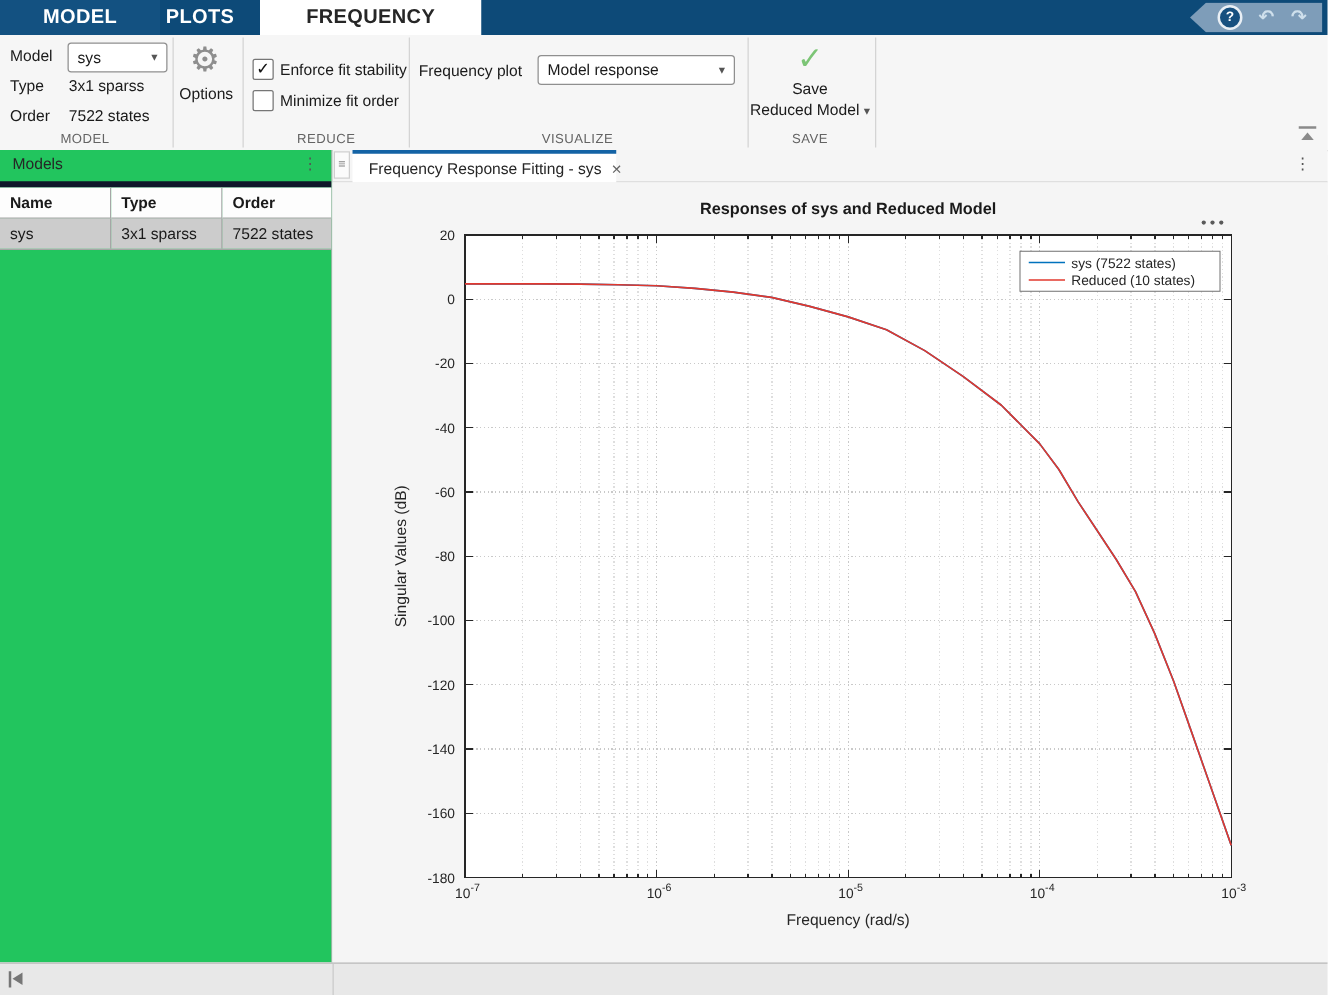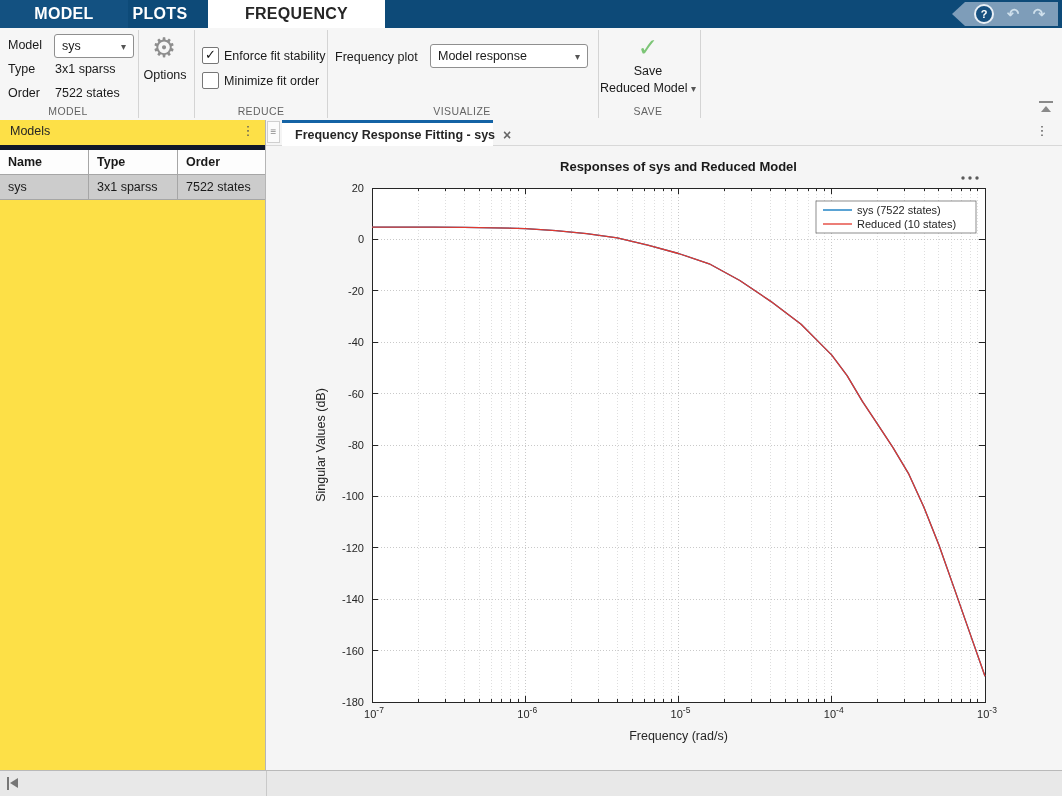--- a/index.html
+++ b/index.html
@@ -30,38 +30,38 @@
   .dropdown .caret{margin-left:auto;font-size:10px;color:#555;}
   .cb{width:15px;height:15px;background:#fff;border:1px solid #767676;border-radius:2px;
     font-size:13px;line-height:14px;text-align:center;color:#111;font-weight:bold;}
   #gear-icon{left:147px;top:4px;width:34px;height:32px;font-size:27px;color:#8e8e8e;text-align:center;line-height:32px;}
   #save-check-icon{left:631px;top:4px;width:34px;height:30px;font-size:25px;font-weight:bold;color:#7cc576;text-align:center;line-height:30px;}
   .centered-text{text-align:center;}
   #ribbon-collapse{left:1039px;top:73px;width:14px;height:11px;border-top:2px solid #8a8a8a;}
   #ribbon-collapse i{position:absolute;left:2px;top:3px;width:0;height:0;border-left:5px solid transparent;
     border-right:5px solid transparent;border-bottom:6px solid #8a8a8a;}
   
-  #models-panel{left:0;top:120px;width:266px;height:650px;background:#fde047;border-right:1px solid #b5b5b5;box-sizing:border-box;}
+  #models-panel{left:0;top:120px;width:266px;height:650px;background:#22c55e;border-right:1px solid #b5b5b5;box-sizing:border-box;}
   #models-header{left:0;top:0;width:265px;height:25px;}
   #models-title{left:10px;top:4px;font-size:12.5px;color:#262626;}
   #models-kebab{left:240px;top:3px;width:16px;height:18px;font-size:13px;color:#555;text-align:center;}
   #models-table{left:0;top:25px;width:265px;border-top:5px solid #0f172a;border-bottom:1px solid #a6a6a6;}
   .trow{display:grid;grid-template-columns:89px 89px 87px;}
   .tcell{border-right:1px solid #a6a6a6;padding-left:8px;font-size:12.5px;color:#1a1a1a;
     height:24px;line-height:24px;overflow:hidden;box-sizing:border-box;}
   .tcell:last-child{border-right:none;}
   .thead .tcell{font-weight:bold;height:25px;line-height:25px;border-bottom:1px solid #a6a6a6;background:#fdfdfd;}
   .tdata .tcell{background:#cccccc;}
   
   #doc-area{left:266px;top:120px;width:796px;height:650px;background:#f5f5f5;}
   #splitter-grip{left:1px;top:1px;width:13px;height:22px;background:#fbfbfb;border:1px solid #cfcfcf;
     box-sizing:border-box;font-size:10px;color:#888;text-align:center;line-height:20px;}
   #doc-tabbar{left:0;top:0;width:796px;height:26px;border-bottom:1px solid #d8d8d8;box-sizing:border-box;}
   #doc-tab{left:16px;top:0;width:211px;height:26px;background:#fff;border-top:3px solid #1463a5;
-    box-sizing:border-box;display:flex;align-items:center;padding:0 8px 0 13px;font-weight:bold;}
+    box-sizing:border-box;display:flex;align-items:center;padding:0 8px 0 13px;}
   #doc-tab-label{font-size:12.5px;color:#262626;white-space:nowrap;}
   #doc-tab-close{margin-left:8px;font-size:14px;color:#666;line-height:20px;}
   #doc-kebab{left:768px;top:3px;width:16px;height:18px;font-size:13px;color:#555;text-align:center;}
   #doc-content{left:0;top:26px;width:796px;height:624px;background:#f5f5f5;}
   
   #statusbar{left:0;top:770px;width:1062px;height:26px;background:#e8e8e8;border-top:1px solid #b9b9b9;box-sizing:border-box;}
   #status-divider{left:266px;top:0;width:1px;height:25px;background:#c9c9c9;}
   #skip-icon{left:7px;top:6px;width:13px;height:13px;border-left:2px solid #767676;}
   #skip-icon i{position:absolute;left:1px;top:1px;width:0;height:0;border-top:5.5px solid transparent;
     border-bottom:5.5px solid transparent;border-right:8px solid #767676;}

